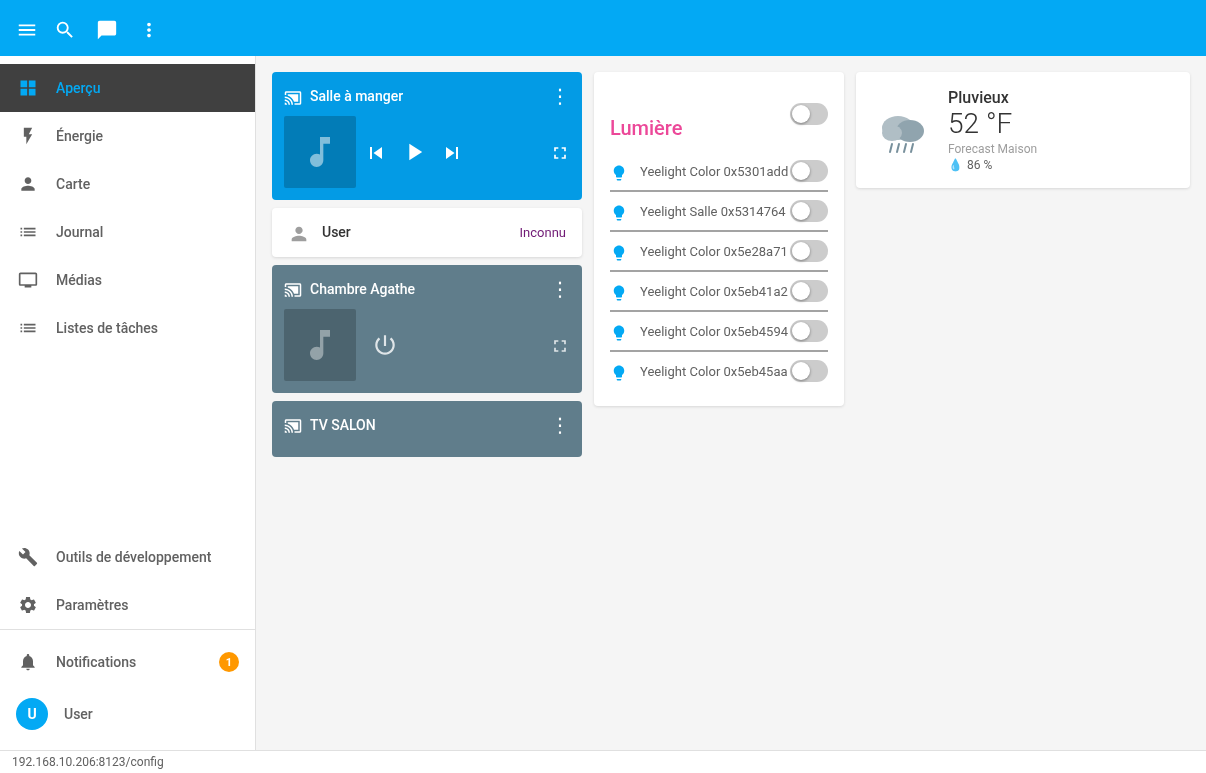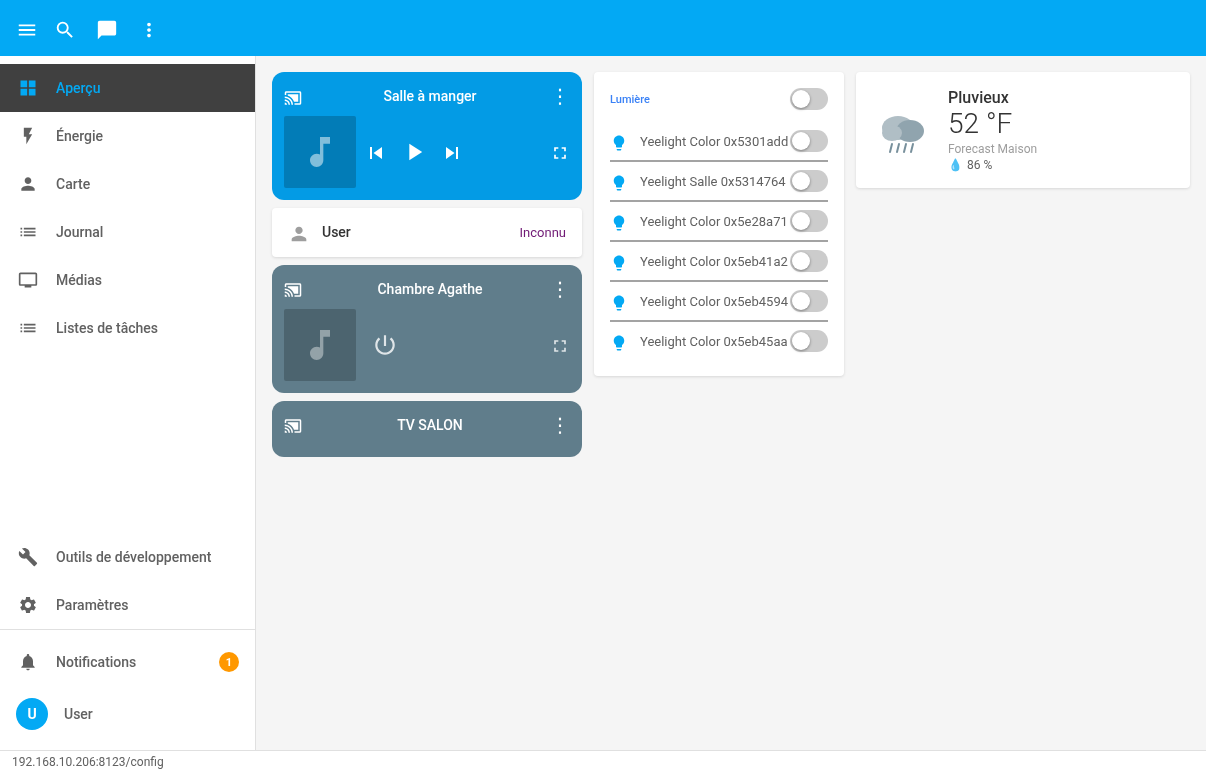--- a/index.html
+++ b/index.html
@@ -51,21 +51,21 @@
     .content { flex: 1; overflow-y: auto; padding: 16px; background: #f5f5f5; display: flex; flex-direction: column; gap: 12px; }
 
     
     .cards-row { display: flex; gap: 12px; align-items: flex-start; }
 
     
     .media-col { display: flex; flex-direction: column; gap: 8px; width: 310px; flex-shrink: 0; }
 
     
     .media-card {
-      background: #607d8b; border-radius: 12px; padding: 12px; color: white; position: relative; text-align: center;
+      background: #607d8b; border-radius: 4px; padding: 12px; color: white; position: relative;
     }
     .media-card.active { background: #039be5; }
     .media-card-header { display: flex; align-items: center; margin-bottom: 8px; }
     .media-card-icon { font-size: 18px; margin-right: 8px; }
     .media-card-title { font-size: 14px; font-weight: 500; flex: 1; }
     .media-card-more { cursor: pointer; font-size: 20px; }
     .media-card-body { display: flex; align-items: center; gap: 8px; }
     .media-card-artwork {
       width: 72px; height: 72px; background: rgba(0,0,0,0.2); border-radius: 2px;
       display: flex; align-items: center; justify-content: center; font-size: 32px; flex-shrink: 0;
@@ -83,21 +83,21 @@
     .user-card-icon { font-size: 20px; margin-right: 12px; color: #9e9e9e; }
     .user-card-name { flex: 1; font-weight: 500; color: #333; }
     .user-card-status { color: #701a75; font-size: 13px; }
 
     
     .light-card {
       background: white; border-radius: 4px; padding: 16px;
       flex: 1; box-shadow: 0 1px 3px rgba(0,0,0,0.12); min-width: 0;
     }
     .light-card-header { display: flex; align-items: center; margin-bottom: 12px; }
-    .light-card-title { font-size: 11px; font-weight: 500; color: #3b82f6; flex: 1; }
+    .light-card-title { font-size: 20px; font-weight: 500; color: #ec4899; flex: 1; margin-top: 28px; }
     .toggle {
       width: 38px; height: 22px; background: #ccc; border-radius: 11px; position: relative; cursor: pointer; flex-shrink: 0;
     }
     .toggle-knob {
       position: absolute; top: 2px; left: 2px; width: 18px; height: 18px;
       background: white; border-radius: 50%; box-shadow: 0 1px 3px rgba(0,0,0,0.4);
     }
     .light-item {
       display: flex; align-items: center; padding: 8px 0; border-bottom: 2px solid #a3a3a3;
     }

